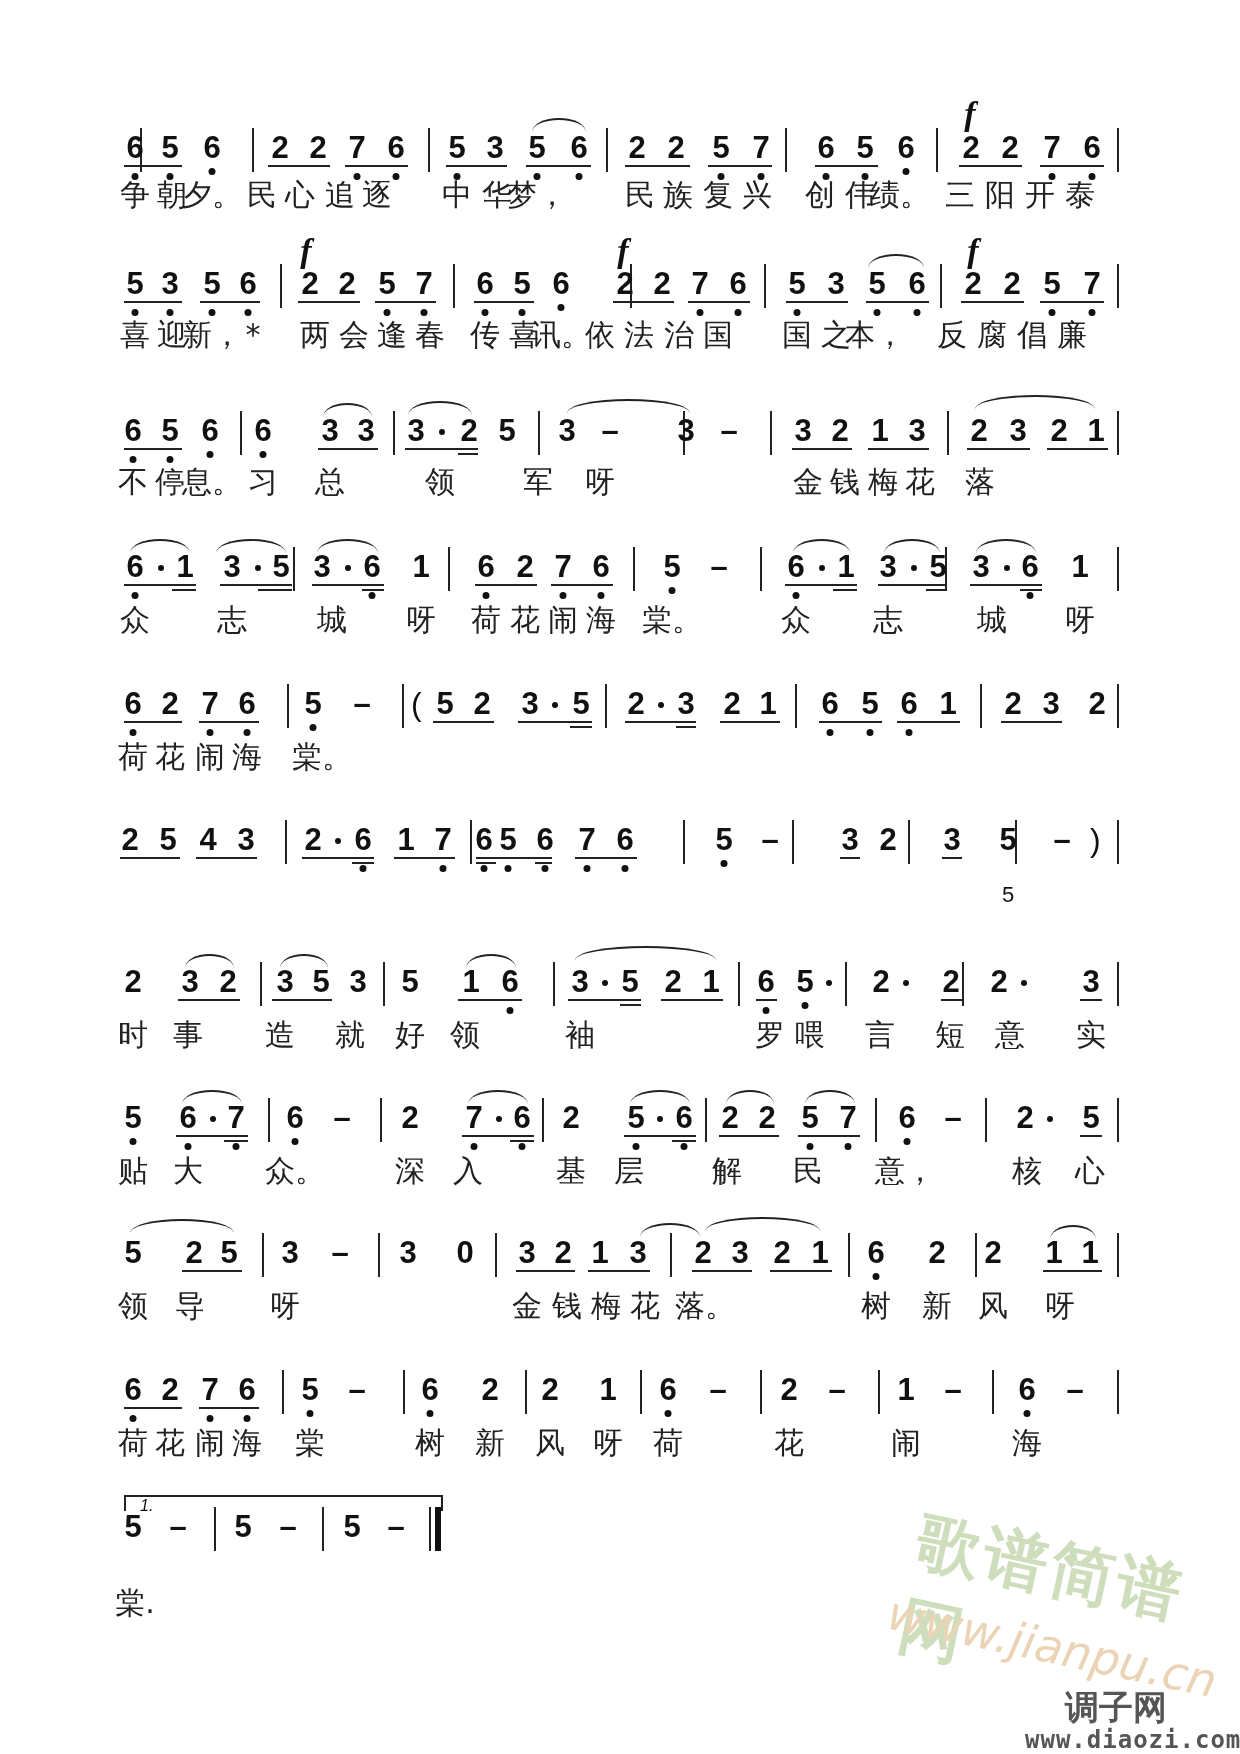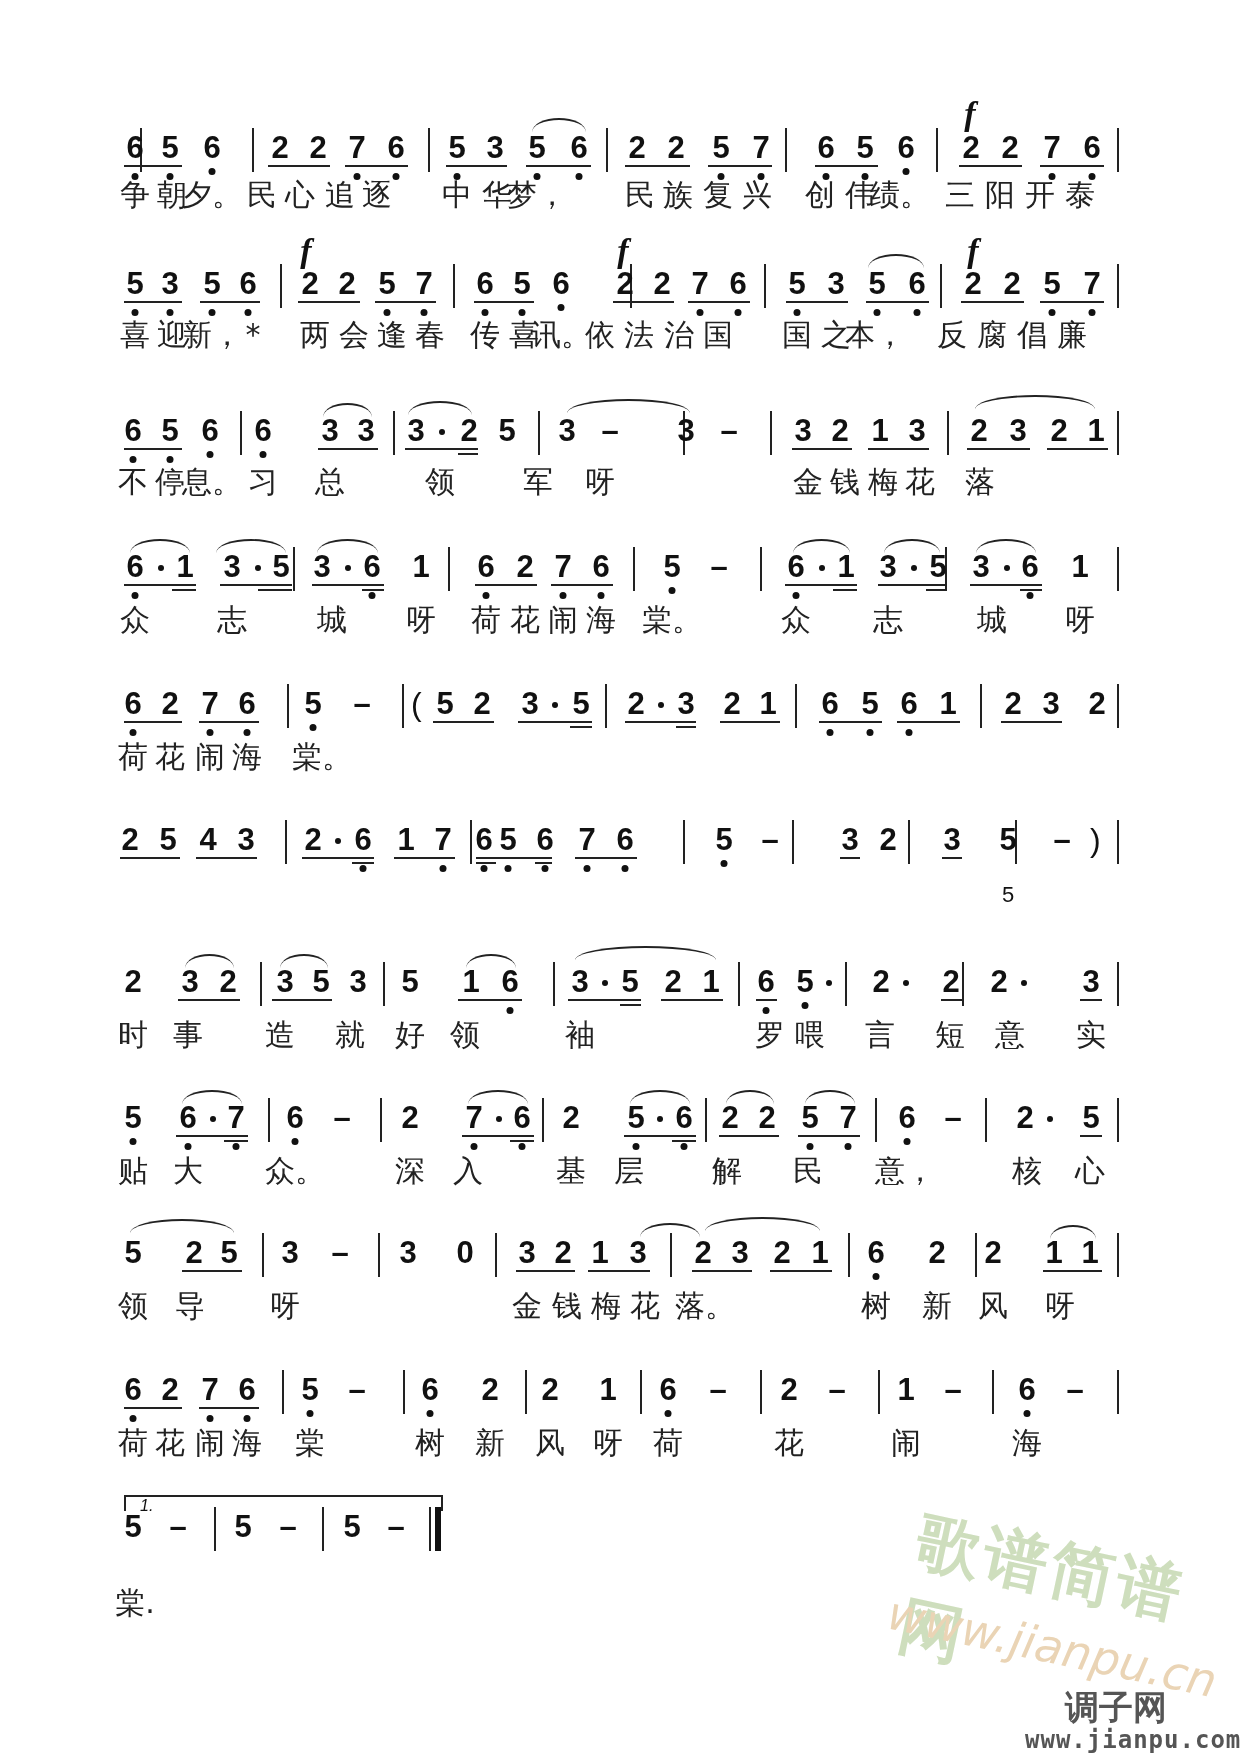--- a/index.html
+++ b/index.html
@@ -663,13 +663,13 @@
     <div class="note" style="left: 352px; top: 1510px;">5</div>
     <div class="note" style="left: 396px; top: 1510px;">–</div>
     <div class="lyric" style="left: 135px; top: 1586px;">棠.</div>
     <div class="volta" style="left: 124px; width: 315px; top: 1495px;"></div>
     <div class="volta-num" style="left: 140px; top: 1497px;">1.</div>
   </div>
 
 <div class="wm1">歌谱简谱网</div>
 <div class="wm2">www.jianpu.cn</div>
 <div class="wm3">调子网</div>
-<div class="wm4">www.jianpu.com</div>
+<div class="wm4">www.diaozi.com</div>
 
 </body></html>

